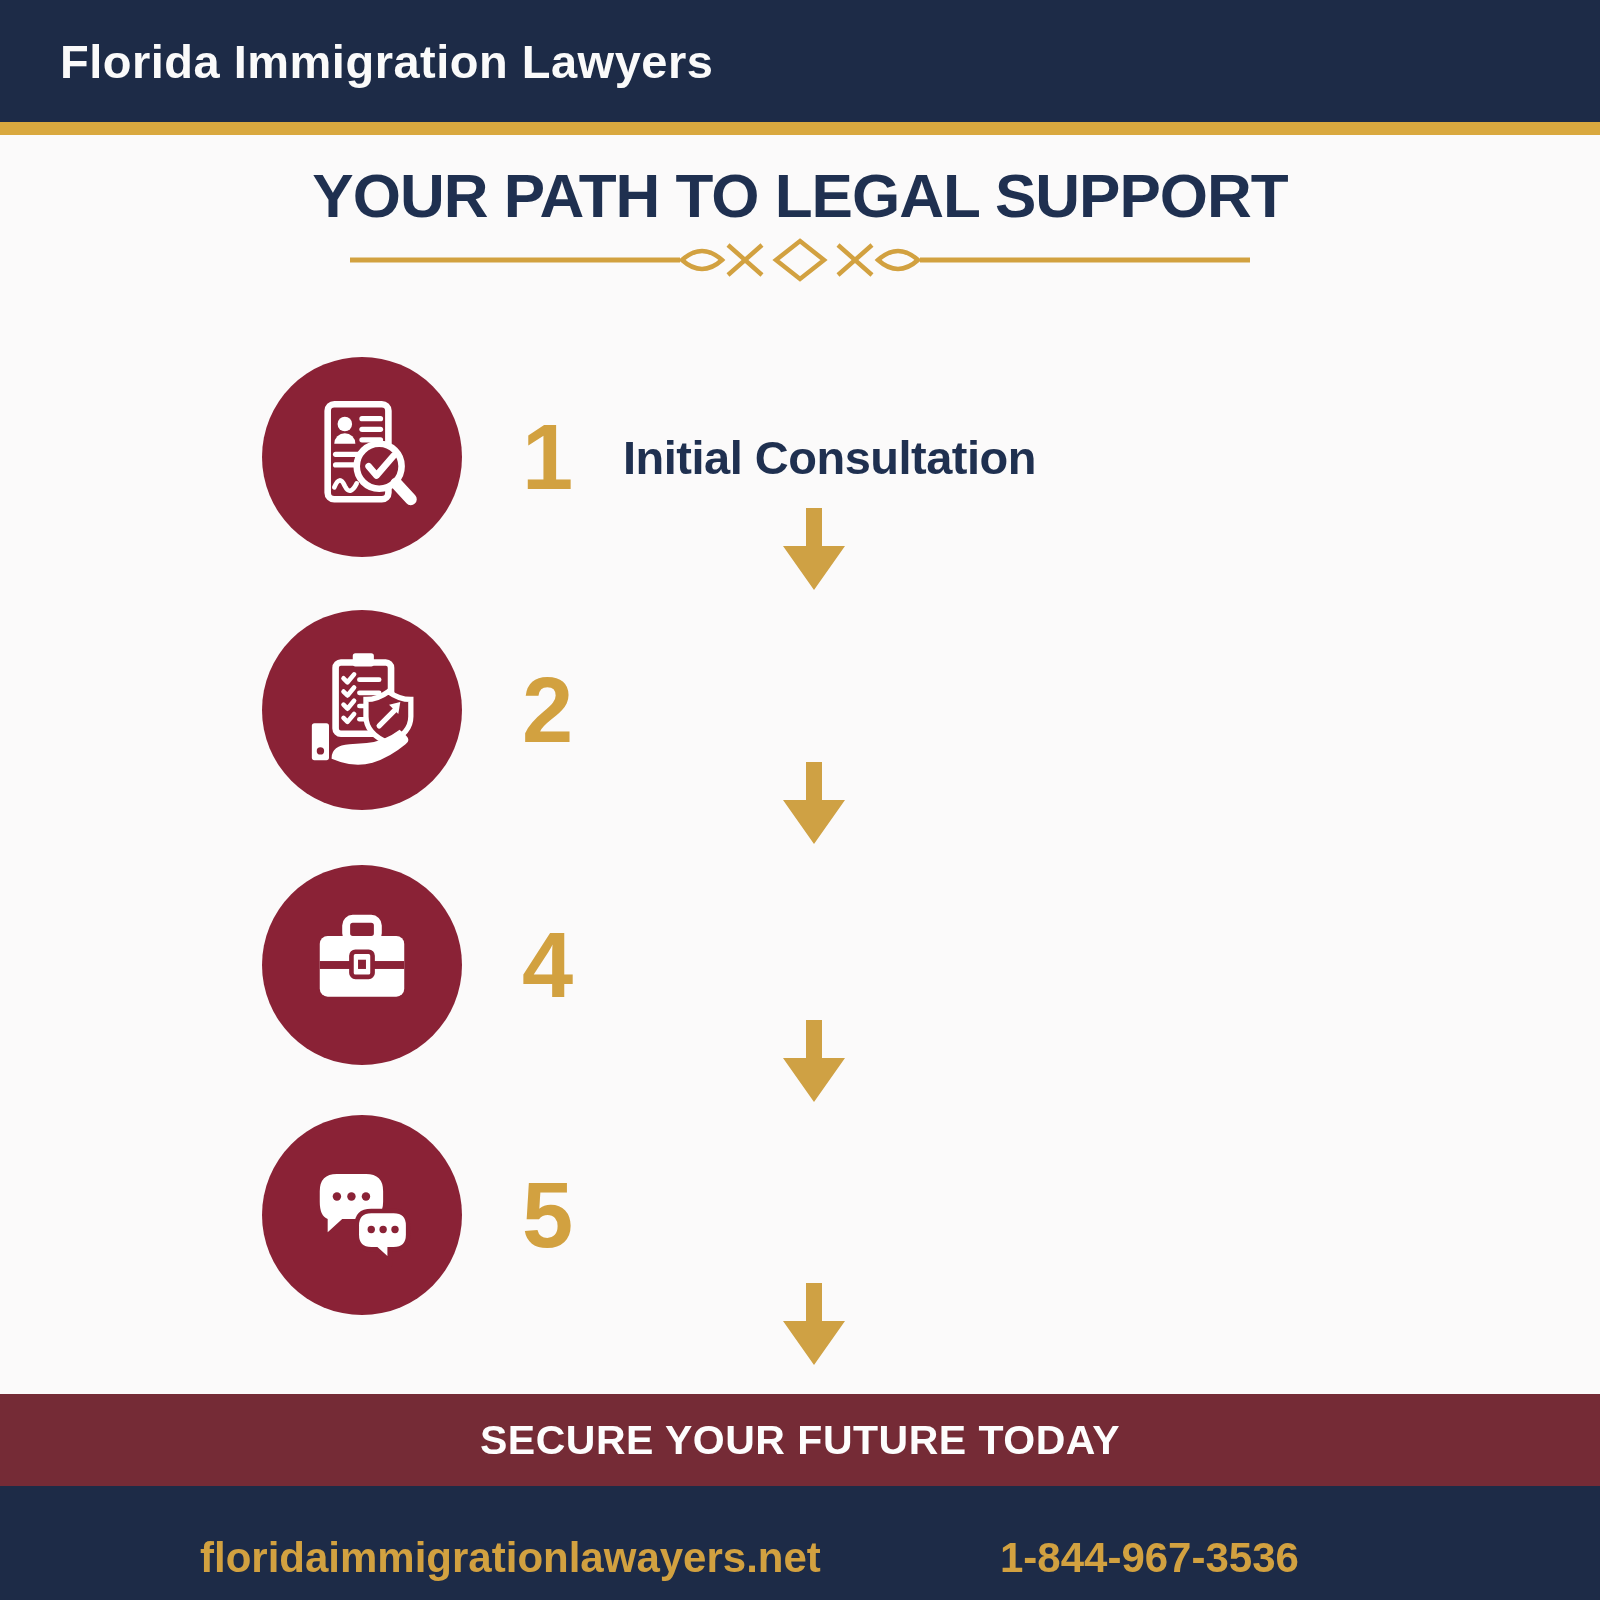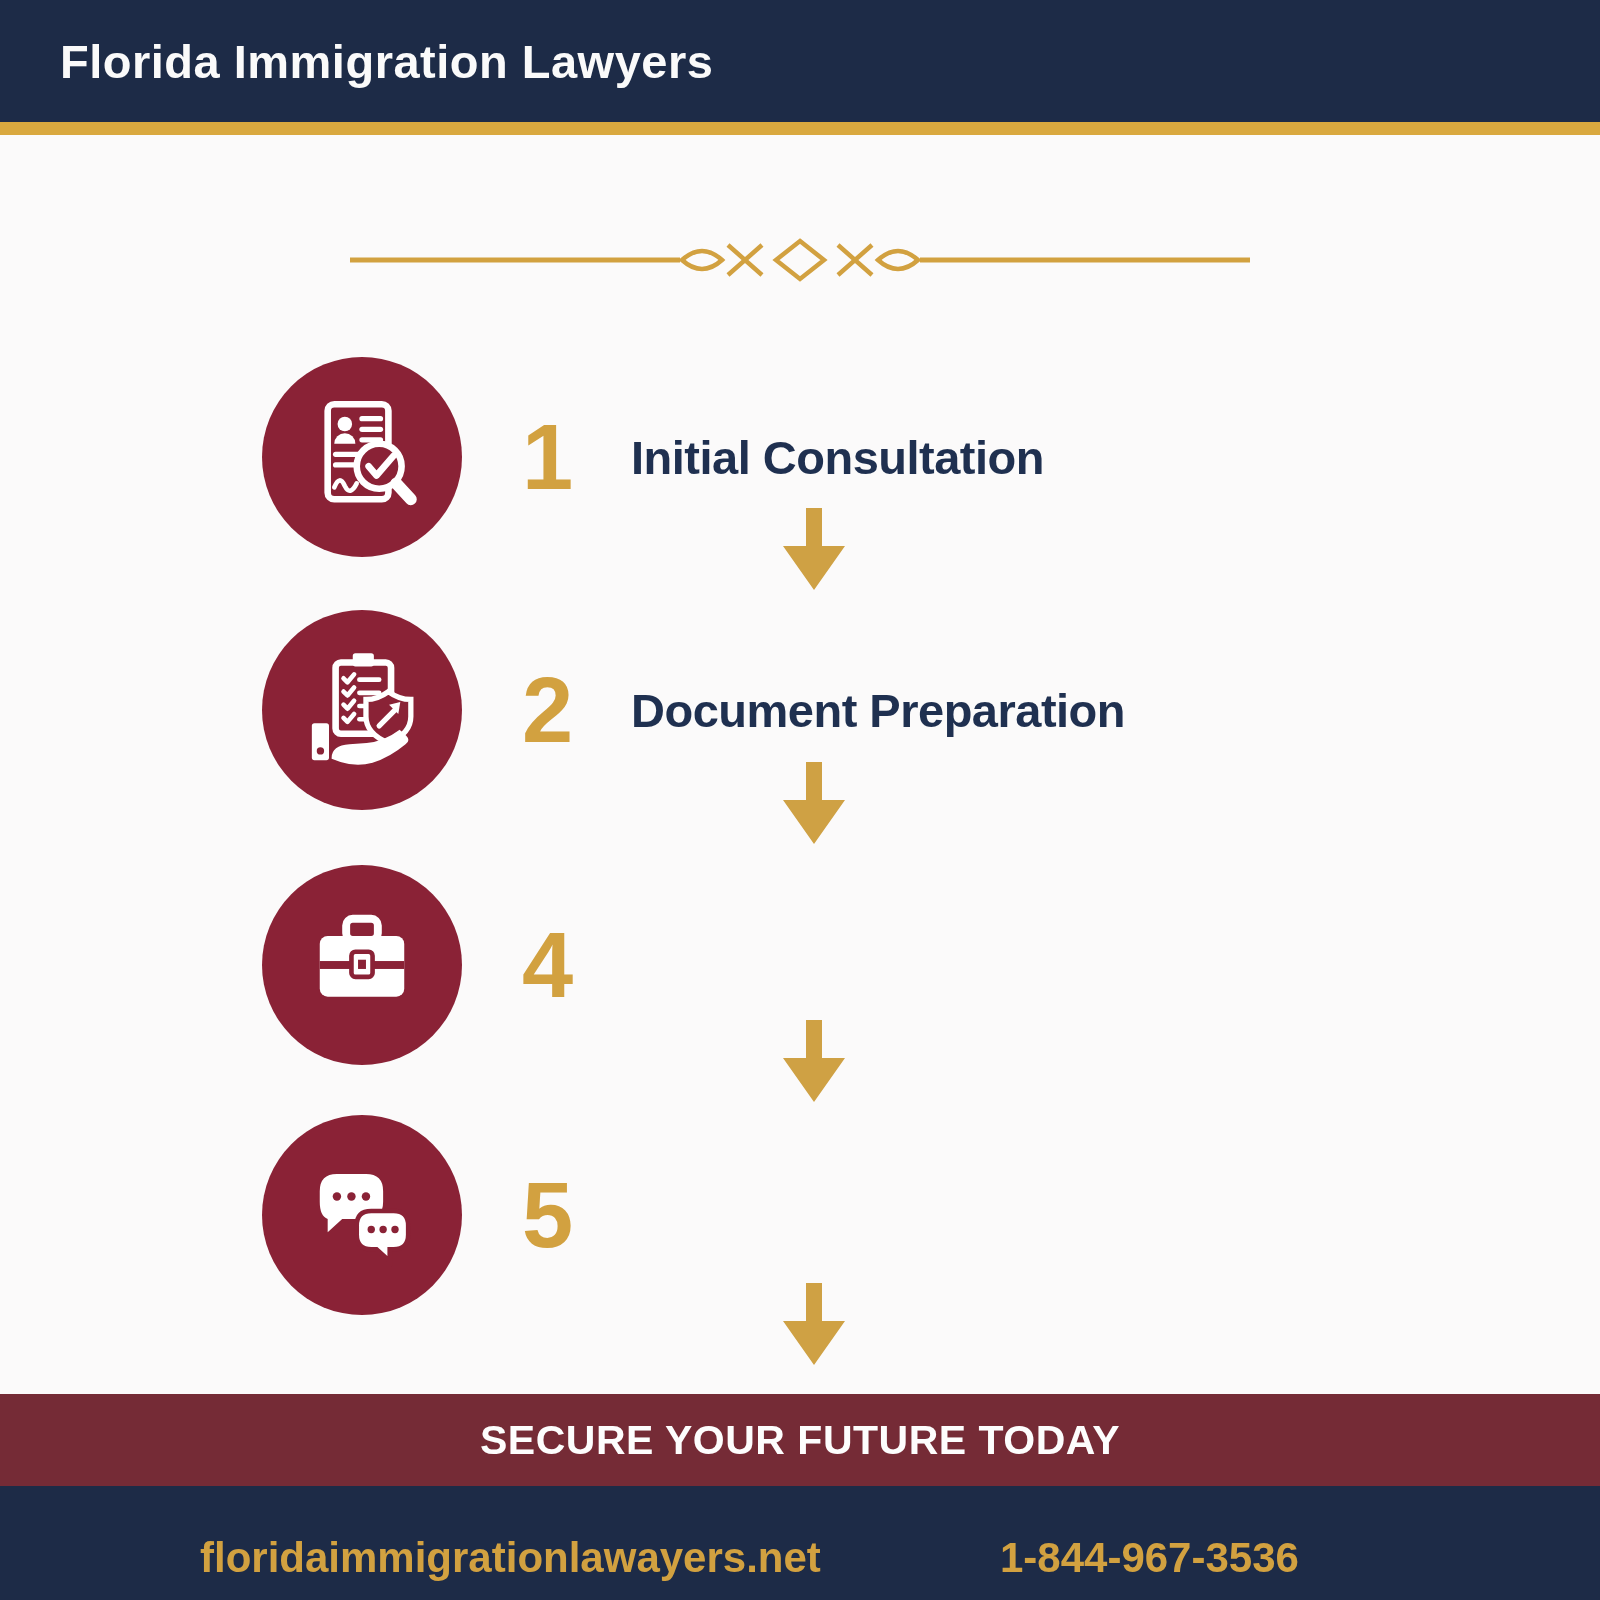--- a/index.html
+++ b/index.html
@@ -68,21 +68,21 @@
     width: 95px;
     margin-left: 38px;
     text-align: center;
     color: #d2a140;
     font-size: 92px;
     font-weight: bold;
     line-height: 1;
     flex: 0 0 auto;
   }
   .label {
-    margin-left: 36px;
+    margin-left: 28px;
     color: #1f3050;
     font-size: 47px;
     font-weight: bold;
     white-space: nowrap;
     letter-spacing: -0.5px;
   }
   .arrow {
     position: absolute;
     left: 773px;
     width: 82px; height: 82px;
@@ -119,20 +119,21 @@
 </head>
 <body>
 
 <div class="page">
 
   <header class="topbar">
     <div class="brand">Florida Immigration Lawyers</div>
   </header>
   <div class="gold-strip"></div>
 
+  <h1 class="title">YOUR PATH TO LEGAL SUPPORT</h1>
 
   <svg class="ornament" viewBox="0 0 900 44">
     <g stroke="#d2a140" fill="none" stroke-width="5">
       <line x1="0" y1="22" x2="330" y2="22"></line>
       <line x1="570" y1="22" x2="900" y2="22"></line>
     </g>
     <g stroke="#d2a140" fill="none" stroke-width="4.5">
       <path d="M332,22 Q352,4 372,22 Q352,40 332,22 Z"></path>
       <path d="M568,22 Q548,4 528,22 Q548,40 568,22 Z"></path>
       <path d="M378,7 L412,37 M378,37 L412,7"></path>
@@ -185,21 +186,20 @@
         </g>
         <path d="M70 36 q8 6 17 6 v13 q0 13 -17 20 q-17 -7 -17 -20 v-13 q9 0 17 -6 z" fill="#8a2236" stroke="#fff" stroke-width="4"></path>
         <path d="M63 62 l13 -13" stroke="#fff" stroke-width="4" stroke-linecap="round"></path>
         <path d="M79 44 l-1.5 9 l-7 -7 z" fill="#fff"></path>
         <rect x="12" y="60" width="13" height="28" rx="2" fill="#fff"></rect>
         <circle cx="18.5" cy="81" r="2.8" fill="#8a2236"></circle>
         <path d="M27 87 q16 7 31 3 q13 -4 25 -14 q4 -3 0.5 -6.5 l-5 -4.5 q-12 9 -25 10 l-13 1 q-14 1 -13.5 11 z" fill="#fff"></path>
       </svg>
     </div>
     <div class="num">2</div>
-    <div class="label">Document Preparation</div>
   </section>
 
   <svg class="arrow" style="top:762px" viewBox="0 0 82 82">
     <path d="M33 0 h16 v38 h23 L41 82 L10 38 h23 z" fill="#cfa144"></path>
   </svg>
 
   <section class="step" style="top:865px">
     <div class="badge">
       <svg viewBox="0 0 100 100">
         <rect x="38" y="15" width="24" height="16" rx="5" fill="none" stroke="#fff" stroke-width="6"></rect>

